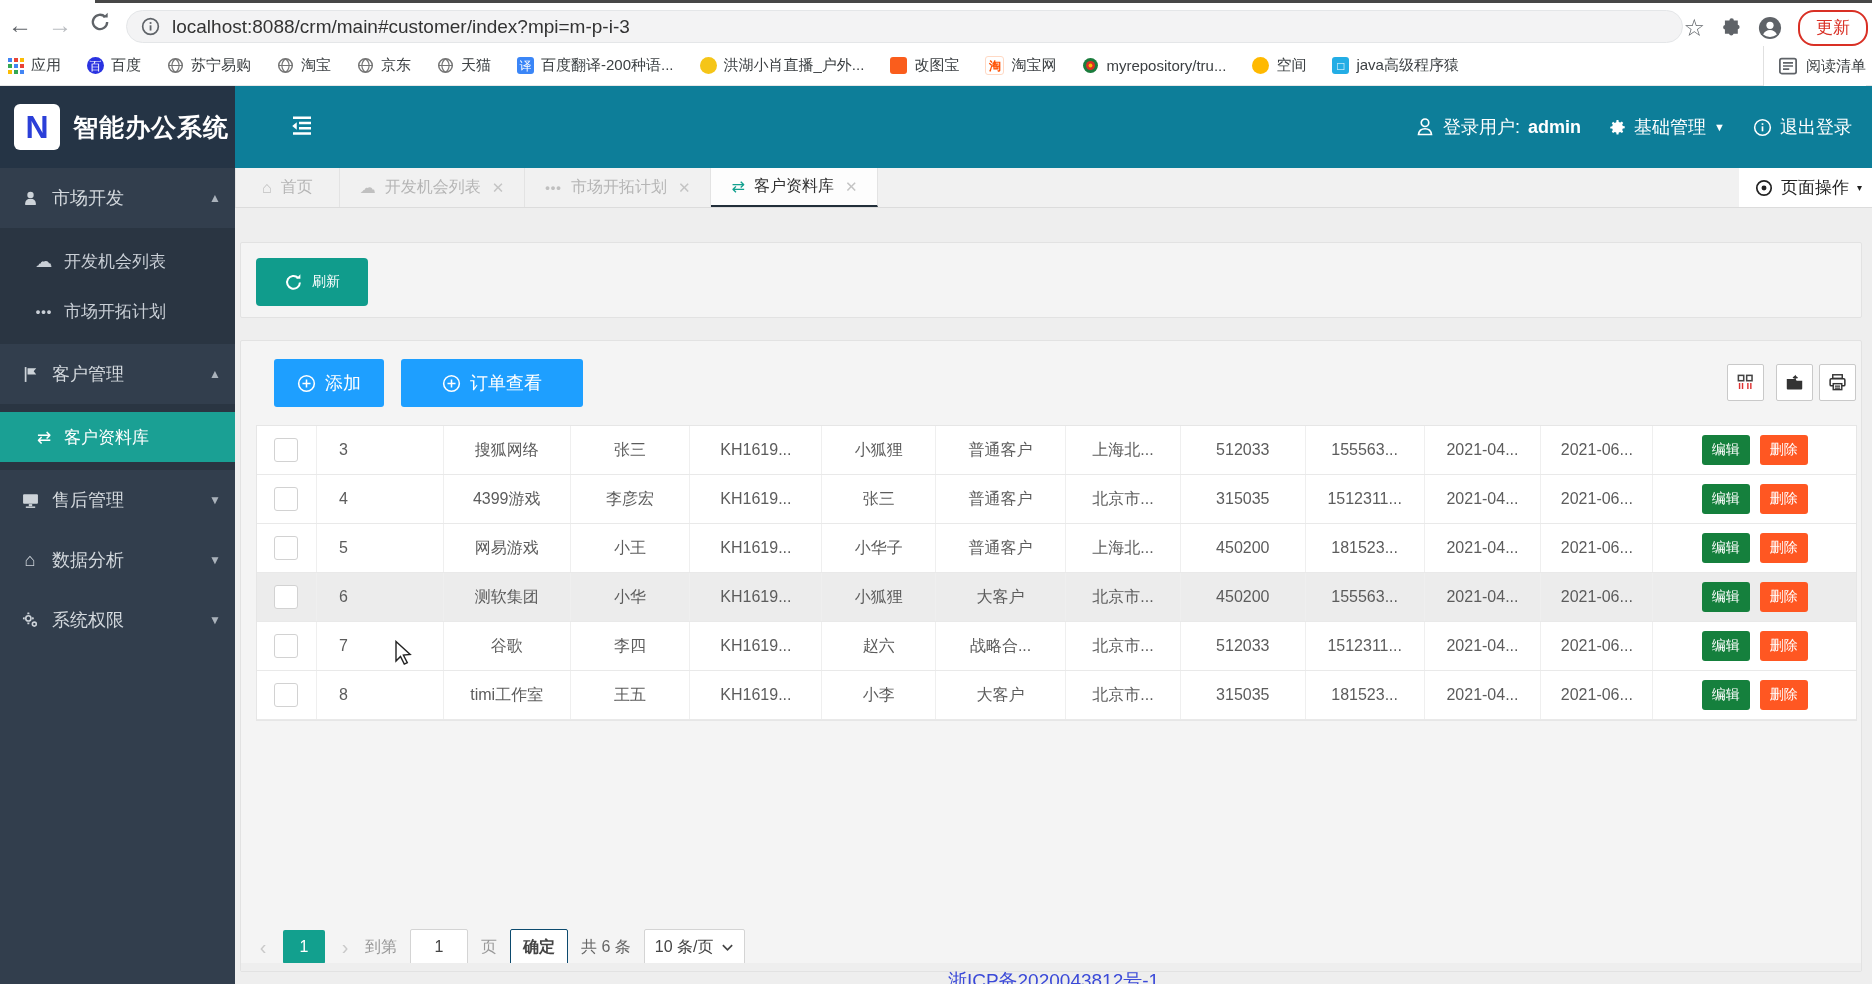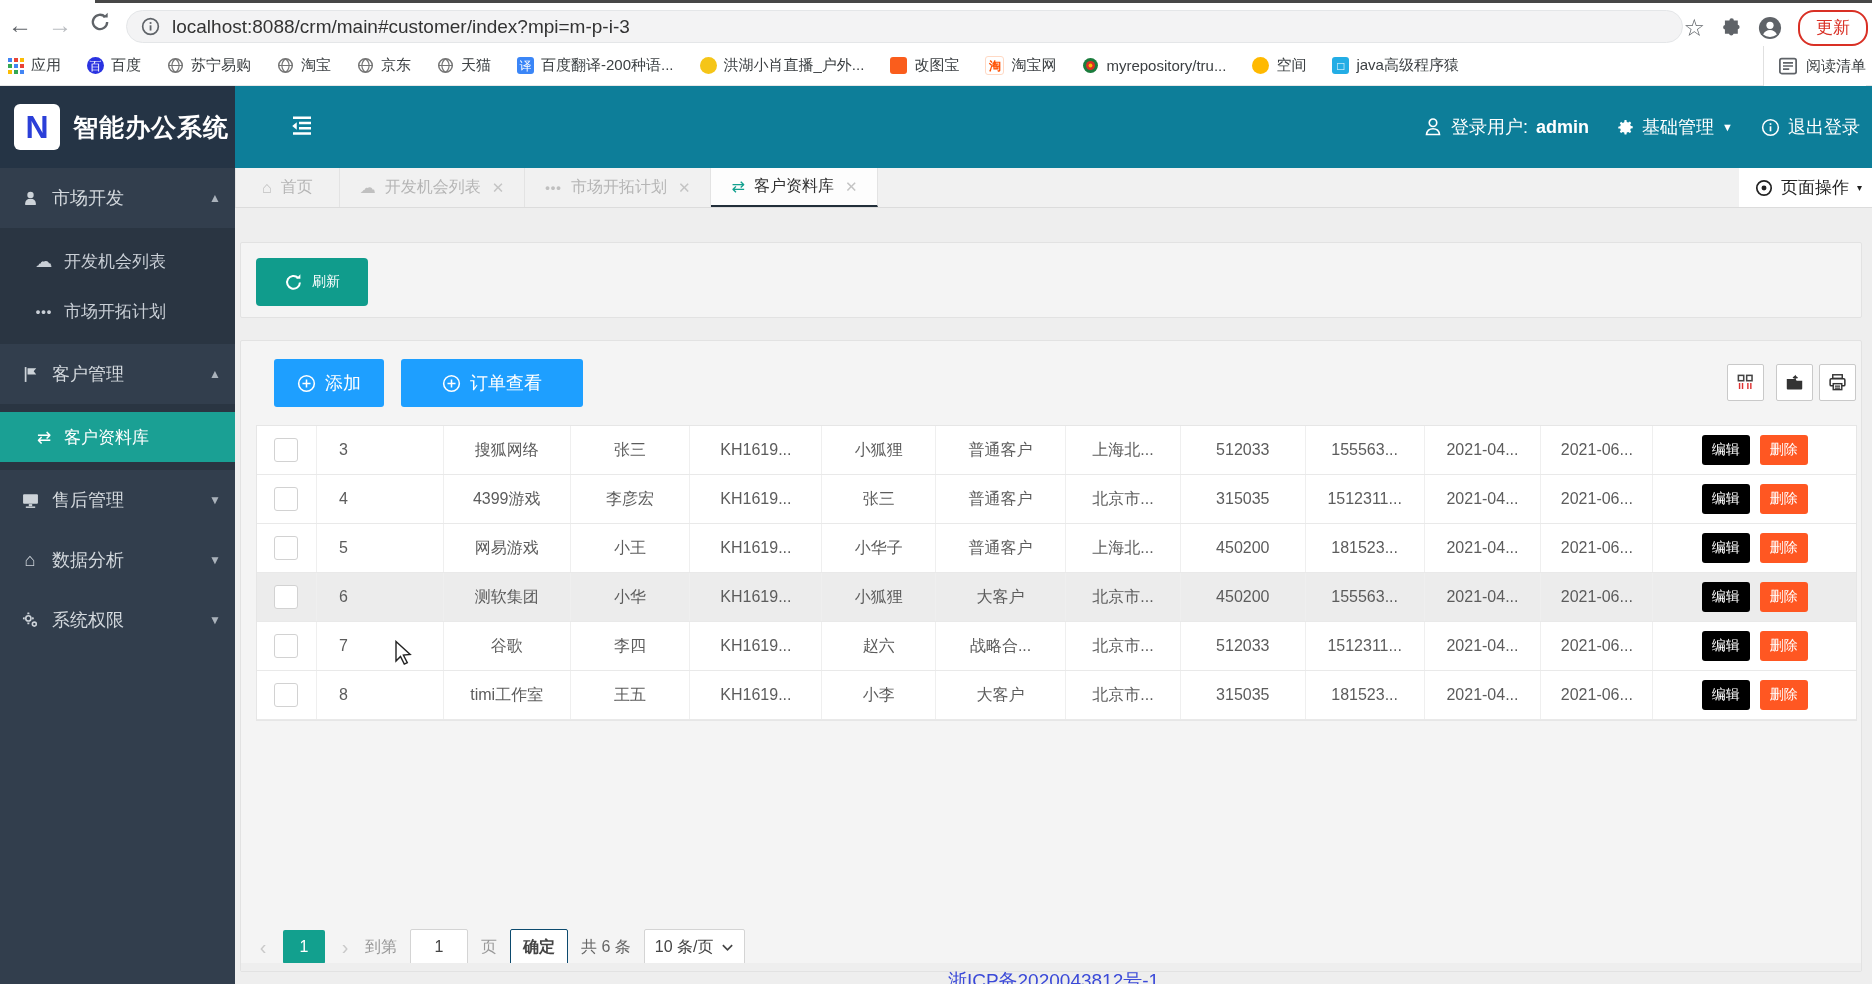--- a/index.html
+++ b/index.html
@@ -33,21 +33,21 @@
   #reading-list span.lbl{font-size:15px;color:#3c4043;white-space:nowrap;}
 
   
   #app-header{left:0;top:86px;width:1872px;height:82px;background:#0d7e99;}
   #logo-block{left:0;top:0;width:235px;height:82px;background:#253445;display:flex;align-items:center;padding-left:14px;box-sizing:border-box;}
   #logo-badge{width:46px;height:46px;background:#fff;border-radius:6px;display:flex;align-items:center;justify-content:center;
               font-size:32px;font-weight:bold;color:#2b3fd8;}
   #logo-title{color:#fff;font-size:25px;font-weight:bold;margin-left:13px;letter-spacing:1px;white-space:nowrap;}
   #shrink-btn{left:290px;top:28px;color:#fff;}
   #header-right{position:absolute;right:0;top:0;height:82px;display:flex;align-items:center;gap:10px;color:#fff;
-                font-size:18px;padding-right:0;white-space:nowrap;overflow:hidden;max-width:460px;}
+                font-size:18px;padding-right:8px;white-space:nowrap;overflow:hidden;max-width:460px;}
   #header-right .seg{display:flex;align-items:center;gap:8px;margin-right:18px;cursor:pointer;}
   #admin-name{font-weight:bold;}
 
   
   #sidebar{left:0;top:168px;width:235px;height:816px;background:#323e4d;}
   .side-group{height:60px;display:flex;align-items:center;padding:0 14px 0 18px;color:#d3d8dd;font-size:18px;cursor:pointer;}
   .side-group .ic{width:24px;margin-right:10px;color:#cdd3d9;}
   .side-group .grow{flex:1;}
   .side-arrow{font-size:12px;color:#aab2bb;}
   .side-sub{background:#2a3542;padding:8px 0;}
@@ -87,21 +87,21 @@
   .trow.head{height:42px;background:#f5f5f5;}
   .trow.body{height:48px;}
   .trow.hovered{background:#ececec;}
   .tcell{display:flex;align-items:center;justify-content:center;font-size:16px;color:#5c5c5c;
          border-right:1px solid #efefef;box-sizing:border-box;overflow:hidden;white-space:nowrap;}
   .trow.head .tcell{color:#757575;border-right:1px solid #e3e3e3;}
   .tcell:last-child{border-right:none;}
   .tcell.c-num{justify-content:flex-start;padding-left:22px;}
   .cb{width:22px;height:22px;background:#fff;border:1px solid #d2d2d2;border-radius:3px;cursor:pointer;}
   .act-btn{height:30px;border-radius:3px;color:#fff;font-size:14px;display:flex;align-items:center;padding:0 10px;cursor:pointer;}
-  .act-edit{background:#000000;margin-right:10px;font-family:Liberation Mono, monospace;}
+  .act-edit{background:#15803d;margin-right:10px;font-family:Liberation Mono, monospace;}
   .act-del{background:#ff5722;}
   
   #pager{position:absolute;left:15px;top:588px;height:36px;display:flex;align-items:center;gap:13px;font-size:16px;color:#999;}
   .pg-arrow{font-size:20px;color:#c9c9c9;width:14px;text-align:center;cursor:pointer;}
   #pg-current{width:42px;height:34px;background:#12a08e;color:#fff;border-radius:2px;display:flex;align-items:center;justify-content:center;cursor:pointer;}
   #pg-input{width:52px;height:32px;background:#fff;border:1px solid #d4d4d4;text-align:center;font-size:16px;color:#444;border-radius:2px;}
   #pg-confirm{height:34px;background:#fff;border:1px solid #0c4a6e;border-radius:2px;display:flex;align-items:center;
               padding:0 12px;color:#444;font-weight:bold;cursor:pointer;}
   #pg-total{color:#666;}
   #pg-size{height:34px;background:#fff;border:1px solid #d4d4d4;border-radius:2px;display:flex;align-items:center;gap:8px;

